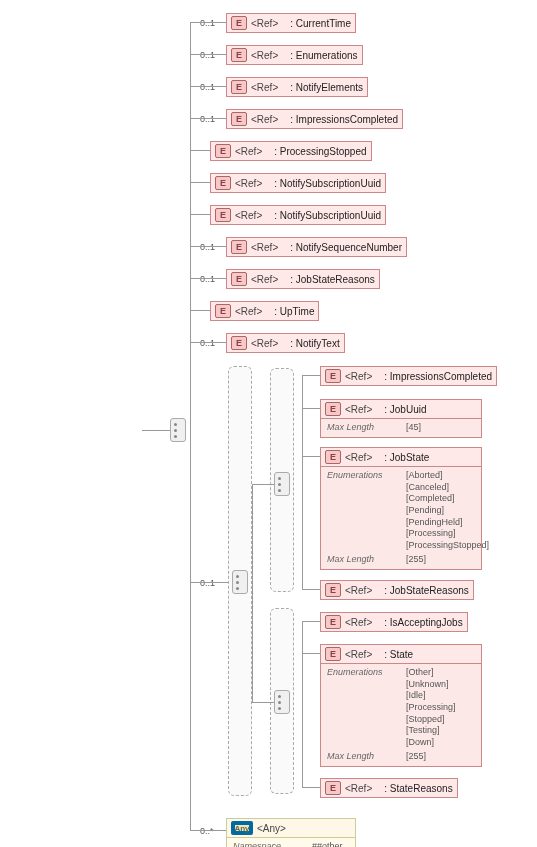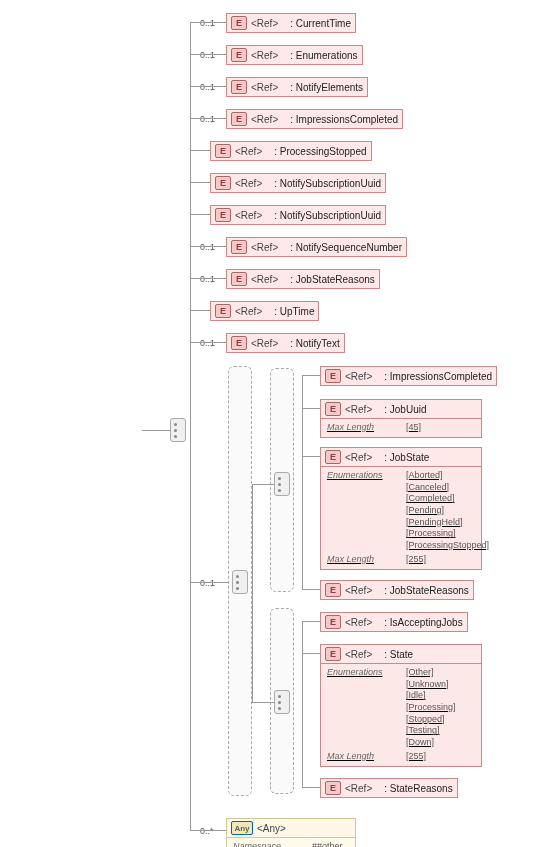--- a/index.html
+++ b/index.html
@@ -5,25 +5,25 @@
   * { box-sizing: border-box; margin: 0; padding: 0; }
   body { font-family: Arial, sans-serif; font-size: 11px; background: #fff; padding: 10px; }
   .diagram { position: relative; width: 537px; height: 847px; }
   .root-node { position: absolute; left: 5px; top: 415px; display: flex; align-items: center; gap: 4px; padding: 2px 6px; background: #f0f0ff; border: 1px solid #999; border-radius: 12px; }
   .ct-badge { display: inline-flex; align-items: center; justify-content: center; width: 18px; height: 14px; background: #d8d8f0; border: 1px solid #888; border-radius: 3px; font-size: 8px; font-weight: bold; color: #444; }
   .root-label { font-size: 11px; color: #222; }
   .node { position: absolute; display: flex; flex-direction: column; }
   .node-row { display: flex; align-items: center; gap: 4px; padding: 2px 4px; background: #ffe8e8; border: 1px solid #c88; }
   .node-row.any { background: #fff8e8; border-color: #cc9; }
   .e-badge { display: inline-flex; align-items: center; justify-content: center; width: 16px; height: 14px; background: #f8c8c8; border: 1px solid #a66; border-radius: 2px; font-size: 9px; font-weight: bold; color: #844; }
-  .any-badge { display: inline-flex; align-items: center; justify-content: center; width: 22px; height: 14px; background: #eee8c0; border: 1px solid #0369a1; border-radius: 2px; font-size: 8px; font-weight: bold; color: #664; }
+  .any-badge { display: inline-flex; align-items: center; justify-content: center; width: 22px; height: 14px; background: #eee8c0; border: 4px solid #0369a1; border-radius: 2px; font-size: 8px; font-weight: bold; color: #664; }
   .ref-tag { font-size: 10px; color: #444; }
   .ref-name { font-size: 10px; color: #222; padding-left: 8px; }
   .occ { position: absolute; font-size: 9px; color: #555; }
-  .facet-box { background: #fde8e8; border: 1px solid #c88; border-top: none; padding: 2px 6px; font-size: 9px; text-decoration: underline; }
+  .facet-box { background: #fde8e8; border: 1px solid #c88; border-top: none; padding: 2px 6px; font-size: 9px; }
   .facet-row { display: flex; gap: 6px; padding: 1px 0; }
   .facet-label { font-style: italic; color: #666; min-width: 64px; font-size: 9px; }
   .facet-vals { color: #555; font-size: 9px; line-height: 1.3; padding-left: 9px; }
   .seq-marker { position: absolute; width: 16px; height: 24px; background: #f0f0f0; border: 1px solid #aaa; border-radius: 3px; }
   .seq-marker::before { content: ""; position: absolute; left: 3px; top: 4px; width: 3px; height: 3px; background: #888; border-radius: 50%; }
   .seq-marker::after { content: ""; position: absolute; left: 3px; top: 10px; width: 3px; height: 3px; background: #888; border-radius: 50%; box-shadow: 0 6px 0 #888; }
   .dashed-group { position: absolute; border: 1px dashed #aaa; border-radius: 6px; background: rgba(240,240,240,0.3); }
   .connector-v { position: absolute; width: 1px; background: #999; }
   .connector-h { position: absolute; height: 1px; background: #999; }
 </style>

